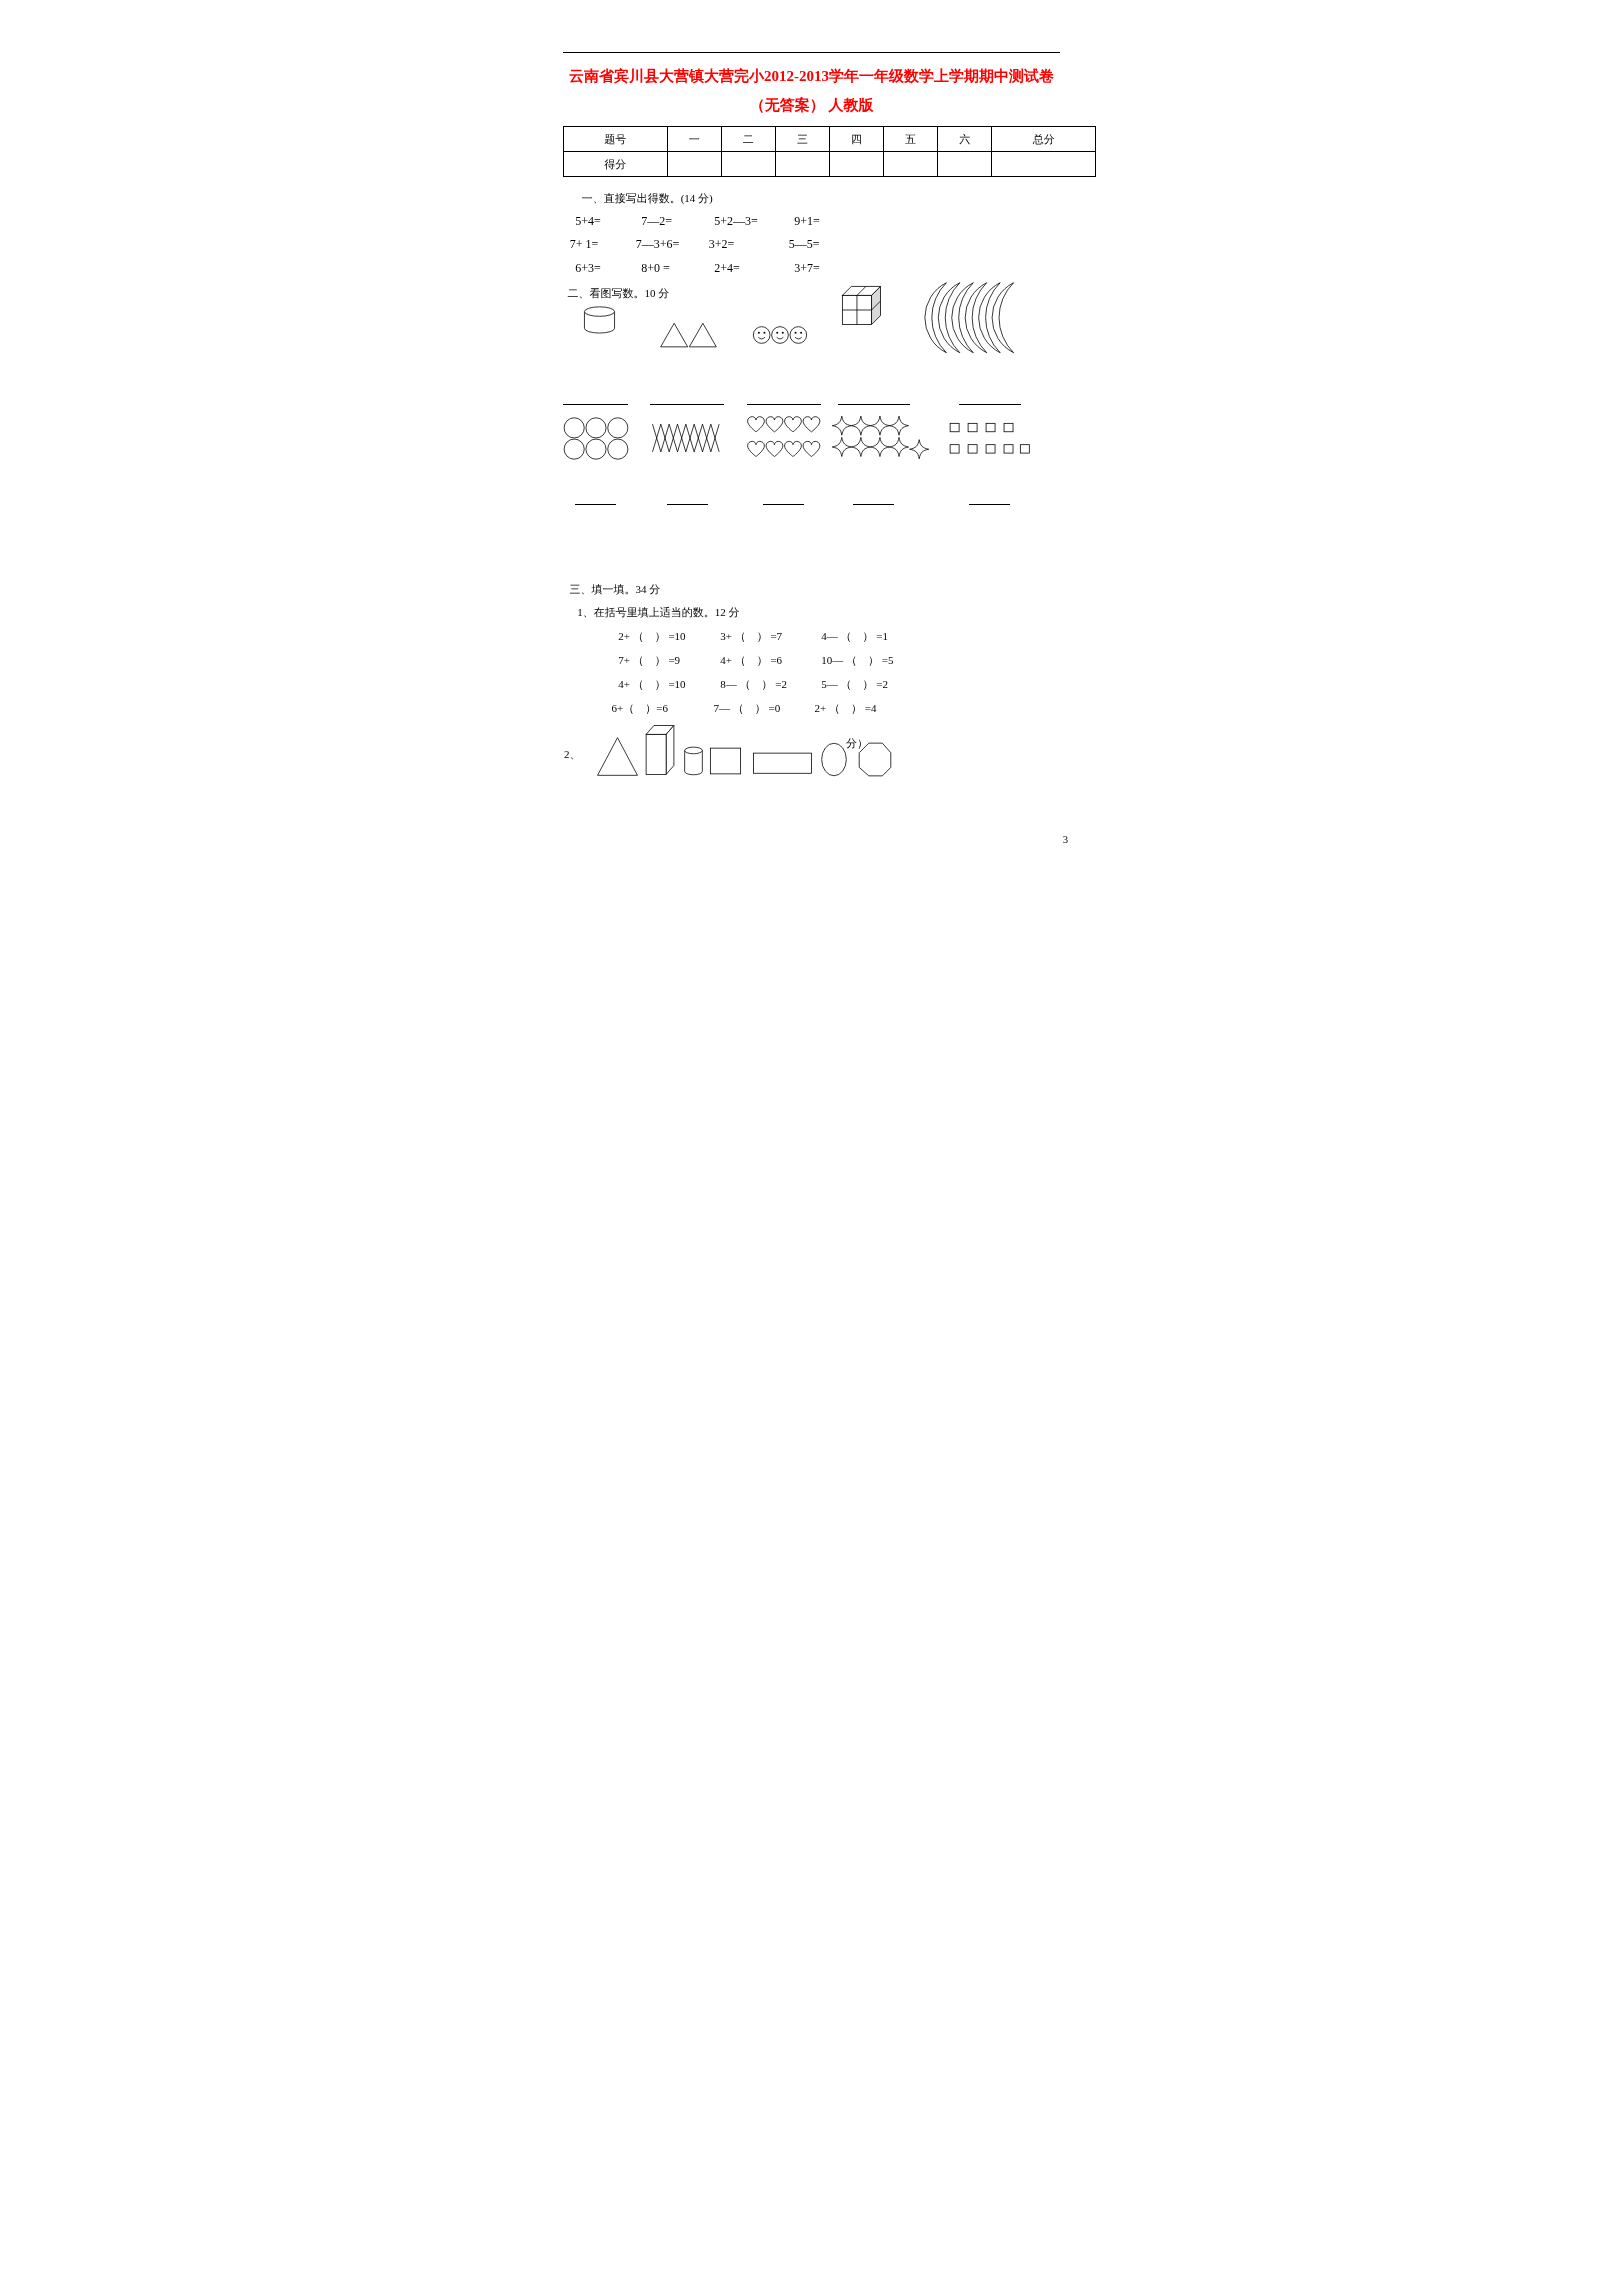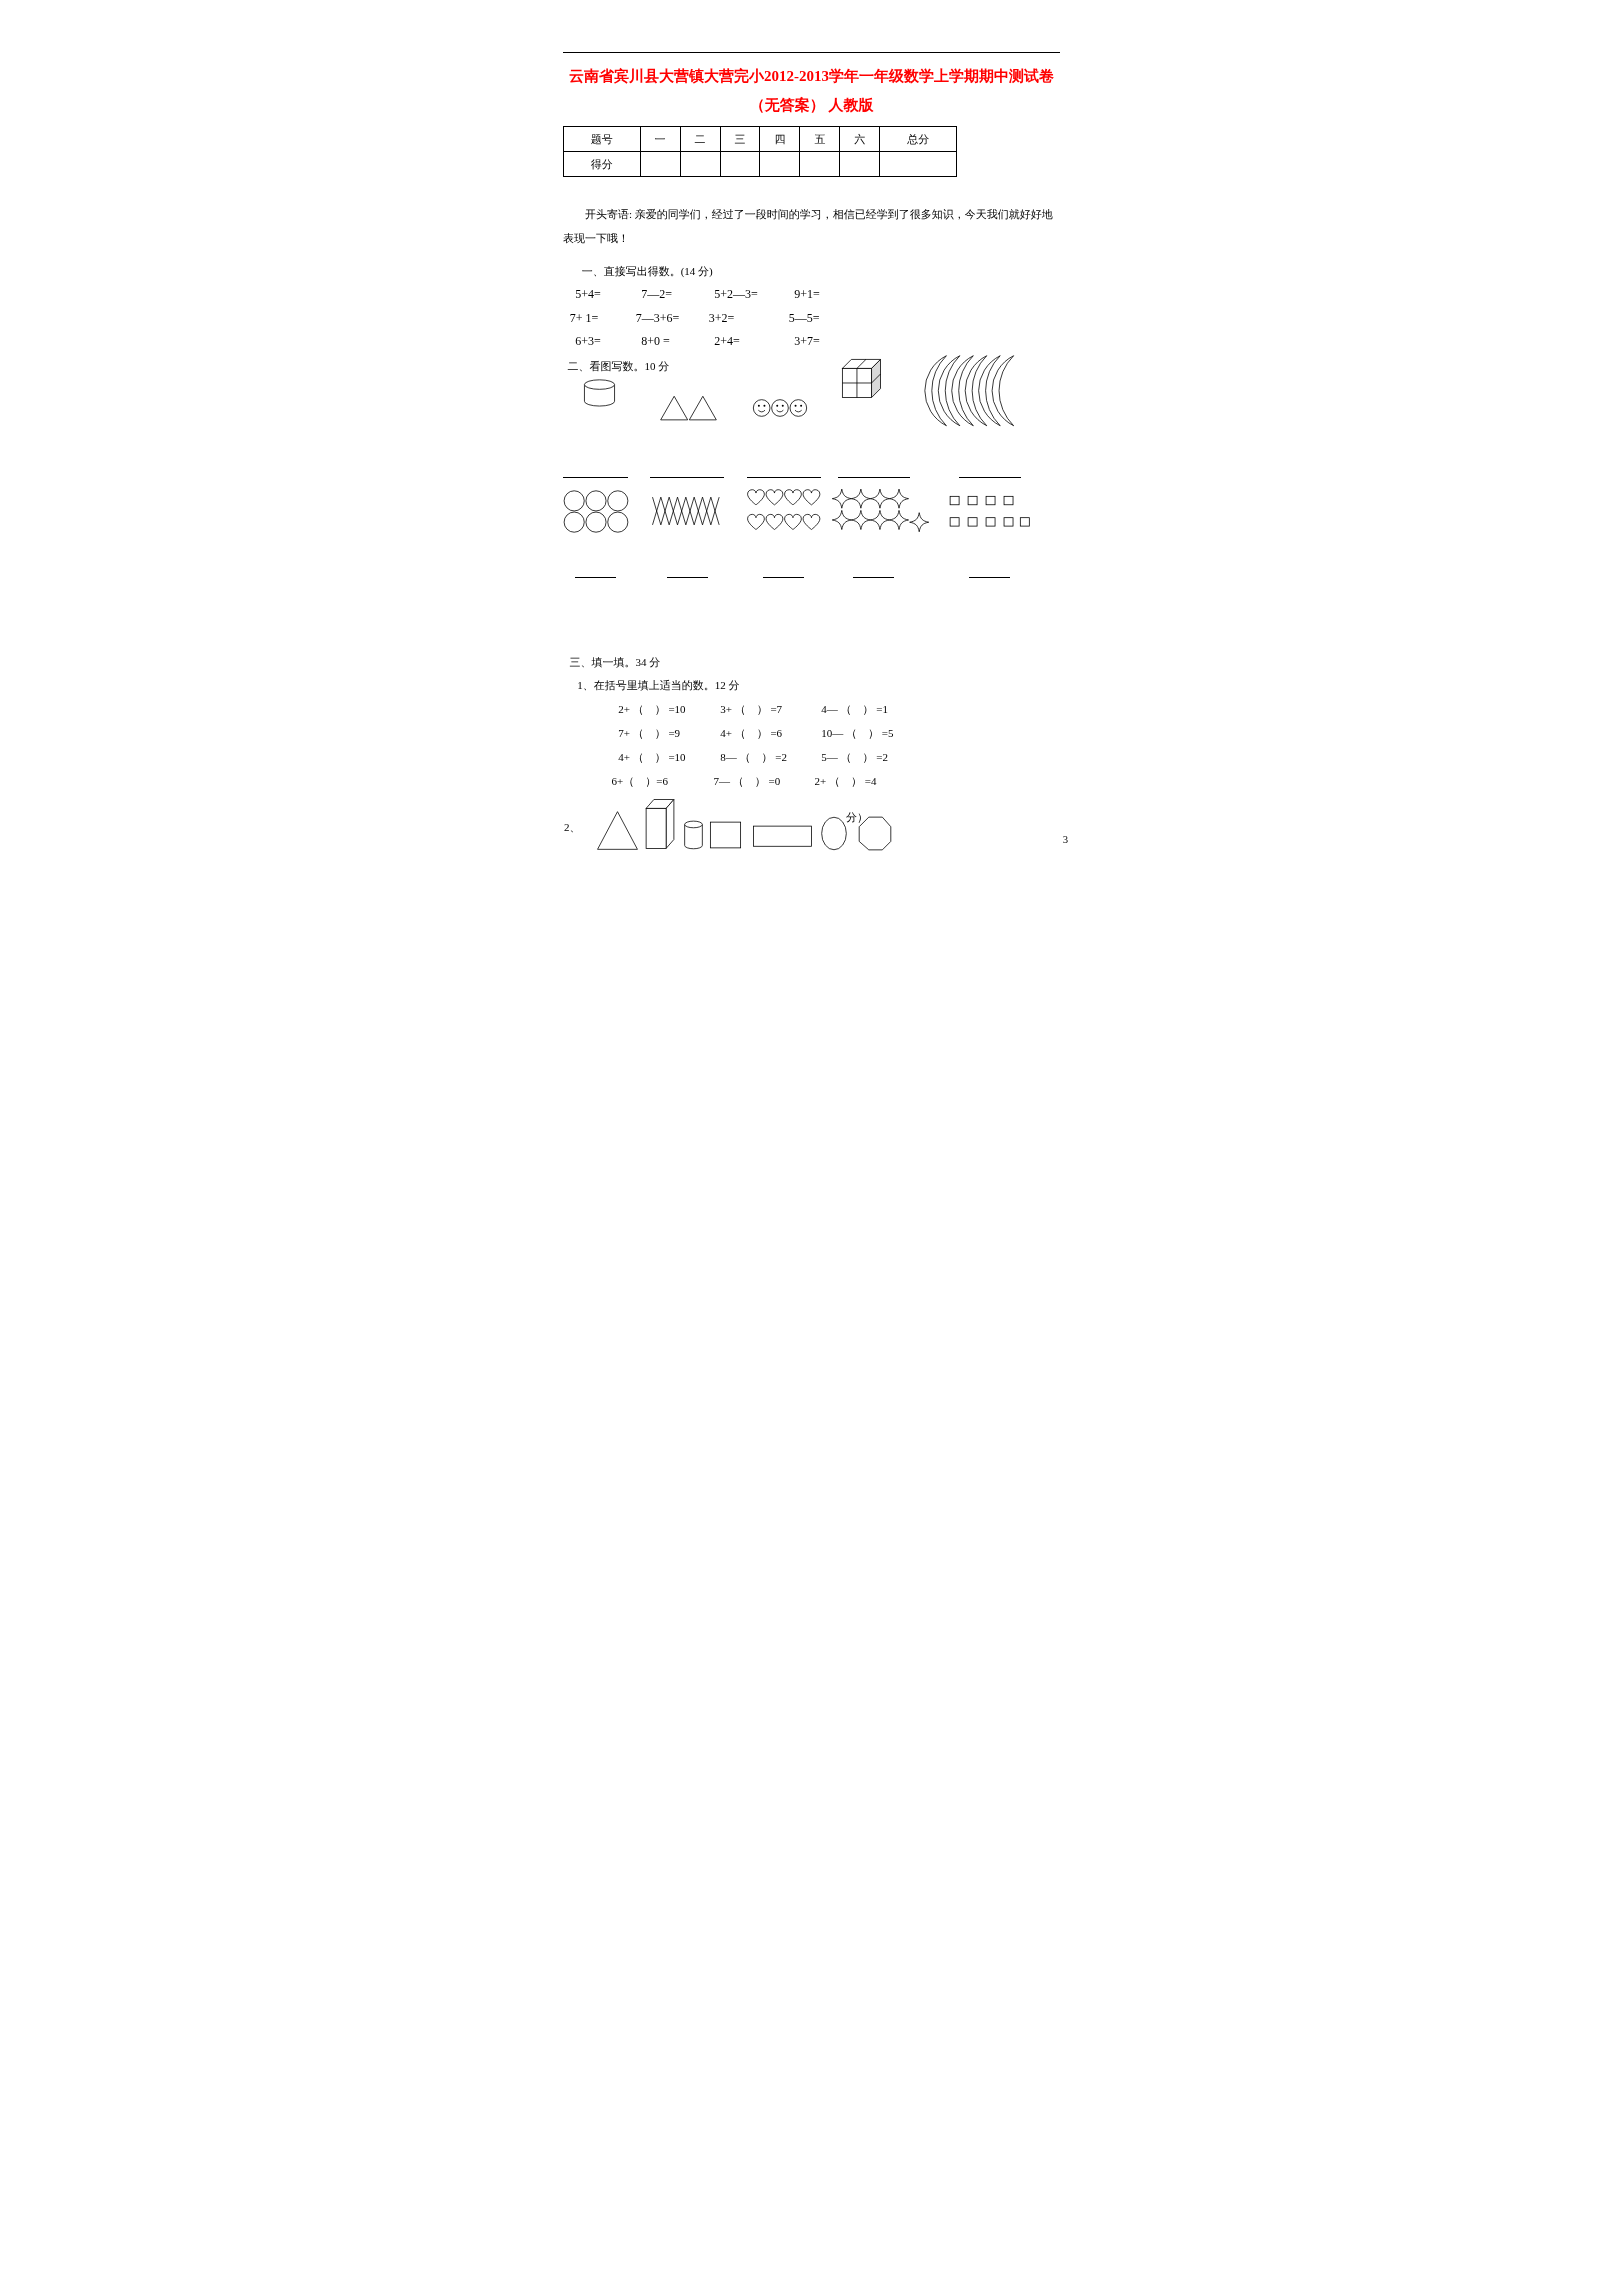--- a/index.html
+++ b/index.html
@@ -14,21 +14,21 @@
     font-family: "Liberation Serif", "DejaVu Serif", serif;
     color: #000;
     overflow: hidden;
   }
   .top-rule { border-top: 1.1px solid #000; width: 100%; }
 
   .title { margin: 9px 0 0 0; text-align: center; color: #ff0000;
            font-weight: bold; font-size: 15px; line-height: 1.95; }
   .title div { white-space: nowrap; }
 
-  table.score-table { border-collapse: collapse; width: 394px; margin-top: 5.6px; }
+  table.score-table { border-collapse: collapse; width: 533px; margin-top: 5.6px; }
   table.score-table td { border: 0.8px solid #000; height: 25px; text-align: center;
                          font-size: 11px; padding: 0; }
 
   .intro { margin: 26px 0 0 0; font-size: 11px; line-height: 2.15; text-indent: 2em; }
 
   .sec1-heading { margin-top: 13.5px; font-size: 11px; padding-left: 1.7em; }
   .sec2-heading { margin-top: 10px; font-size: 11px; padding-left: 0.4em; }
   .sec3-heading { margin-top: 77px; font-size: 11px; padding-left: 0.6em; }
   .sub-heading  { margin-top: 7.8px; font-size: 11px; padding-left: 1.3em; }
 
@@ -108,21 +108,20 @@
       <td></td>
       <td></td>
       <td></td>
       <td></td>
       <td></td>
       <td></td>
     </tr>
   </tbody>
     </table>
 
-  <p class="intro">开头寄语: 亲爱的同学们，经过了一段时间的学习，相信已经学到了很多知识，今天我们就好好地表现一下哦！</p>
 
   <div class="sec1-heading">一、直接写出得数。(14 分)</div>
 
   <div class="calc-row">
     <span>5+4=</span>
     <span>7—2=</span>
     <span>5+2—3=</span>
     <span>9+1=</span>
   </div>
   <div class="calc-row" style="padding-left:6.7px;">

